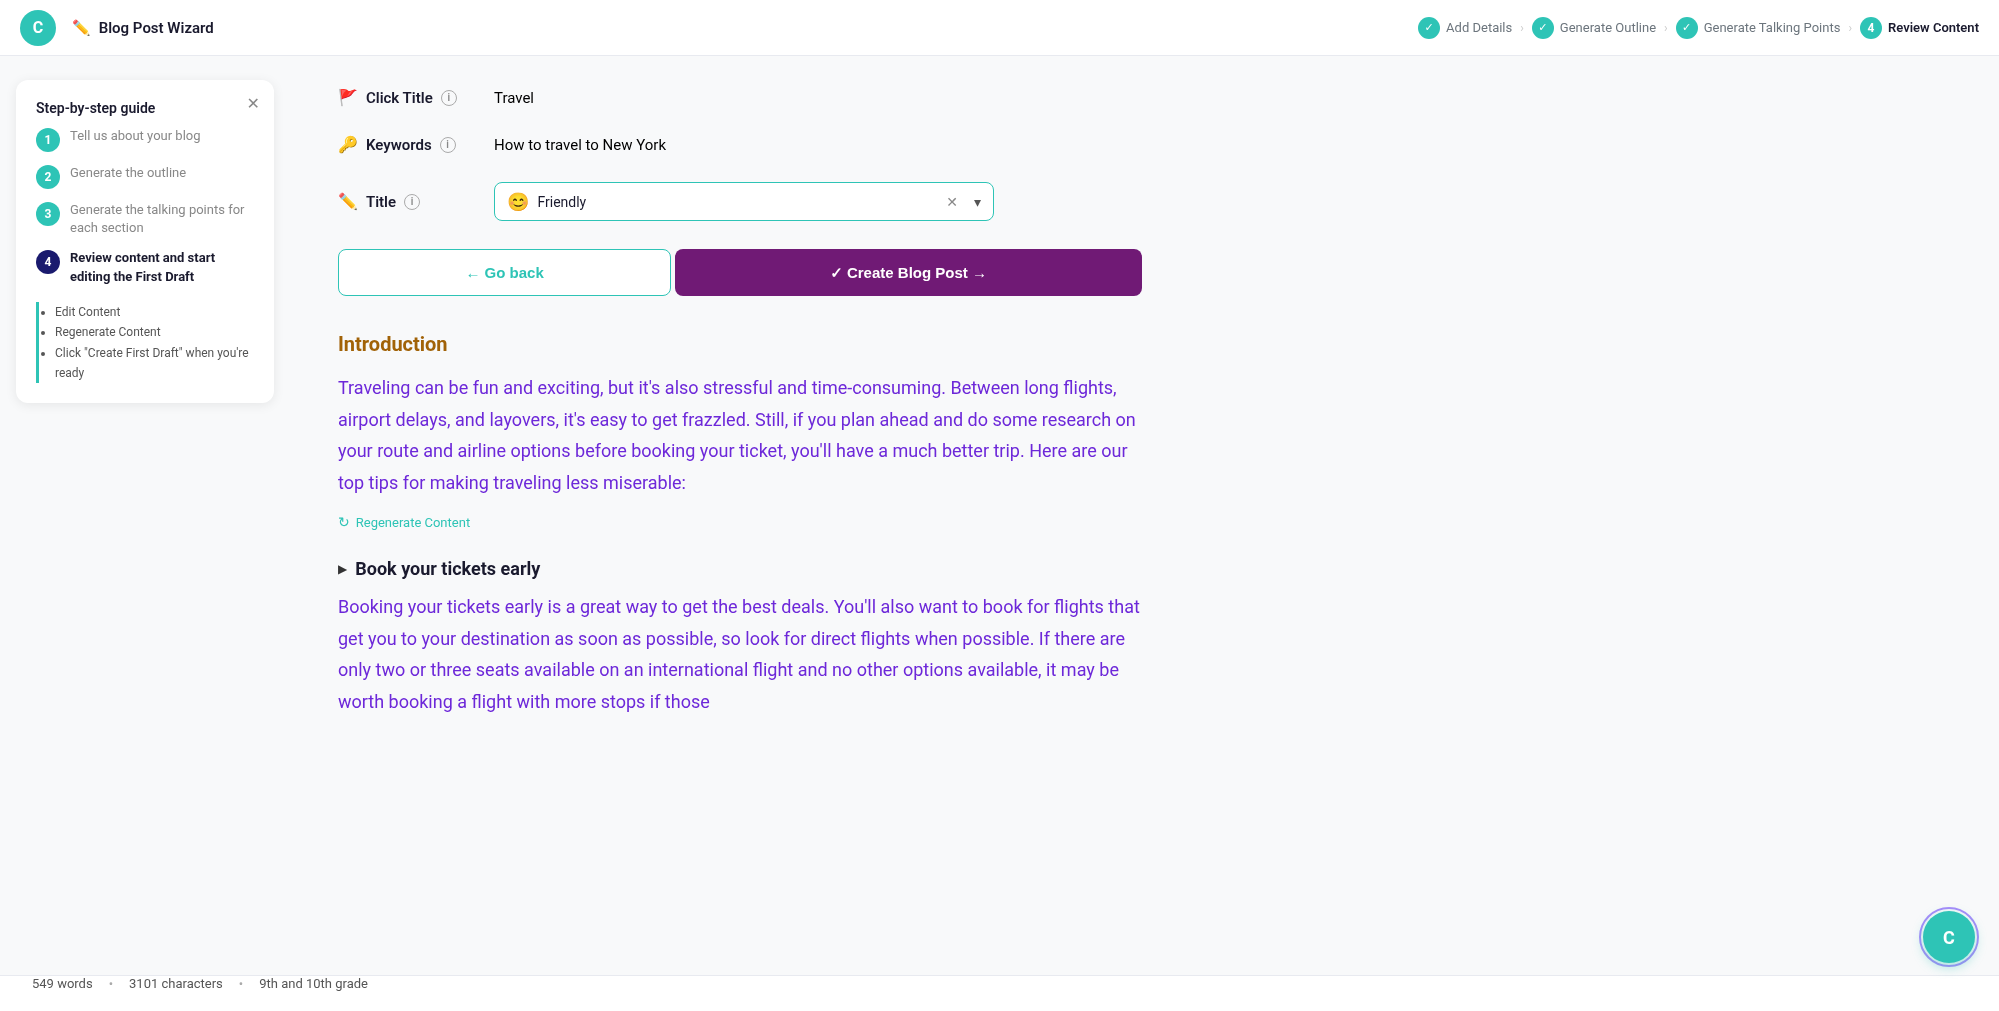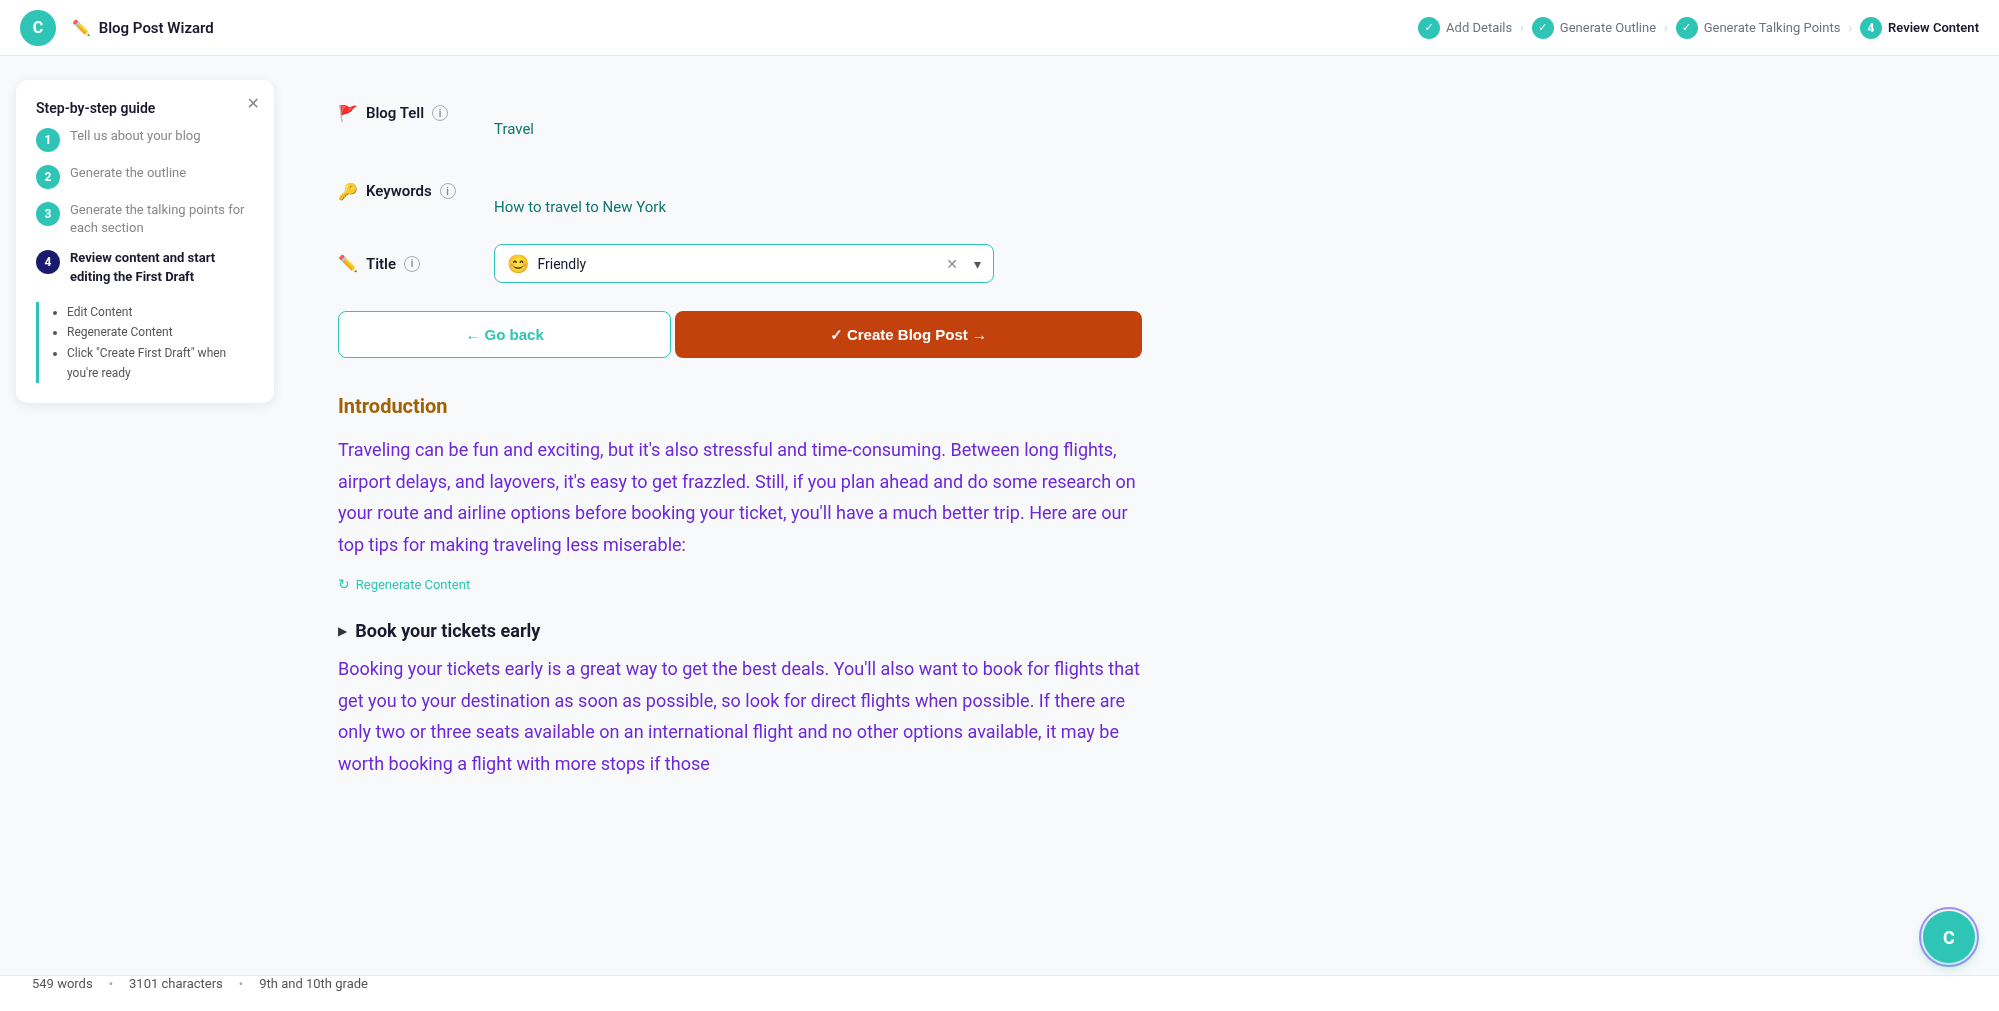--- a/index.html
+++ b/index.html
@@ -24,43 +24,43 @@
     .step-guide-card { background: #fff; border-radius: 12px; box-shadow: 0 2px 12px rgba(0,0,0,0.08); padding: 20px; position: relative; }
     .guide-title { font-size: 14px; font-weight: 600; color: #1a1a2e; margin-bottom: 11px; }
     .guide-close { position: absolute; top: 14px; right: 14px; cursor: pointer; color: #888; font-size: 16px; background: none; border: none; }
     .guide-steps { display: flex; flex-direction: column; gap: 12px; margin-bottom: 16px; }
     .guide-step { display: flex; align-items: flex-start; gap: 10px; }
     .guide-step-num { width: 24px; height: 24px; border-radius: 50%; display: flex; align-items: center; justify-content: center; font-size: 12px; font-weight: 700; flex-shrink: 0; margin-top: 1px; }
     .guide-step-num.done { background: #2ec4b6; color: #fff; }
     .guide-step-num.active { background: #1a1a6e; color: #fff; }
     .guide-step-text { font-size: 13px; color: #888; line-height: 1.4; }
     .guide-step-text.active { color: #1a1a2e; font-weight: 700; }
-    .active-step-details { border-left: 3px solid #2ec4b6; padding-left: 12px; margin-top: 4px; }
+    .active-step-details { border-left: 3px solid #2ec4b6; margin-top: 4px; }
     .active-step-details ul { list-style: disc; padding-left: 16px; }
     .active-step-details ul li { font-size: 12px; color: #555; line-height: 1.7; }
 
     
     .content-area { flex: 1; padding: 32px 48px; max-width: 900px; }
 
     
     .field-row { display: flex; align-items: center; gap: 16px; margin-bottom: 28px; }
     .field-label { display: flex; align-items: center; gap: 8px; min-width: 140px; font-weight: 600; color: #1a1a2e; font-size: 15px; }
     .field-icon { font-size: 16px; }
     .field-info { width: 16px; height: 16px; border-radius: 50%; border: 1px solid #aaa; display: flex; align-items: center; justify-content: center; font-size: 10px; color: #888; cursor: pointer; }
-    .field-value { font-size: 15px; color: #0f766e; margin-top: 32px; }
+    .field-value { font-size: 15px; color: #000000; }
     .tone-select { display: flex; align-items: center; border: 1.5px solid #2ec4b6; border-radius: 8px; padding: 8px 12px; min-width: 500px; background: #fff; gap: 8px; }
     .tone-emoji { font-size: 18px; }
     .tone-text { flex: 1; font-size: 14px; color: #1a1a2e; }
     .tone-clear { color: #888; cursor: pointer; margin-right: 8px; }
     .tone-arrow { color: #555; cursor: pointer; }
 
     
     .btn-row { display: flex; gap: 4px; margin-bottom: 36px; }
     .btn-back { flex: 1; border: 1.5px solid #2ec4b6; border-radius: 8px; padding: 14px 24px; background: #fff; color: #2ec4b6; font-size: 15px; font-weight: 600; cursor: pointer; display: flex; align-items: center; justify-content: center; gap: 8px; }
-    .btn-create { flex: 1.5; border-radius: 8px; padding: 14px 21px; background: #c2410c; color: #fff; font-size: 15px; font-weight: 600; cursor: pointer; border: none; display: flex; align-items: center; justify-content: center; gap: 8px; }
+    .btn-create { flex: 1.5; border-radius: 8px; padding: 14px 21px; background: #701a75; color: #fff; font-size: 15px; font-weight: 600; cursor: pointer; border: none; display: flex; align-items: center; justify-content: center; gap: 8px; }
 
     
     .section-title { font-size: 20px; font-weight: 700; color: #a16207; margin-bottom: 16px; }
     .section-body { font-size: 18px; line-height: 1.75; color: #6d28d9; margin-bottom: 16px; }
     .regen-link { display: flex; align-items: center; gap: 6px; color: #2ec4b6; font-size: 13px; cursor: pointer; margin-bottom: 28px; }
     .regen-icon { font-size: 14px; }
 
     .section-collapse { display: flex; align-items: center; gap: 8px; margin-bottom: 12px; cursor: pointer; }
     .collapse-arrow { color: #333; font-size: 12px; }
     .section-title-2 { font-size: 18px; font-weight: 700; color: #1a1a2e; }
@@ -146,21 +146,21 @@
         </ul>
       </div>
     </div>
   </aside>
 
   <main class="content-area">
 
     <div class="field-row">
       <div class="field-label">
         <span class="field-icon">🚩</span>
-        <span>Blog Tell</span>
+        <span>Click Title</span>
         <div class="field-info">i</div>
       </div>
       <div class="field-value">Travel</div>
     </div>
 
     <div class="field-row">
       <div class="field-label">
         <span class="field-icon">🔑</span>
         <span>Keywords</span>
         <div class="field-info">i</div>

